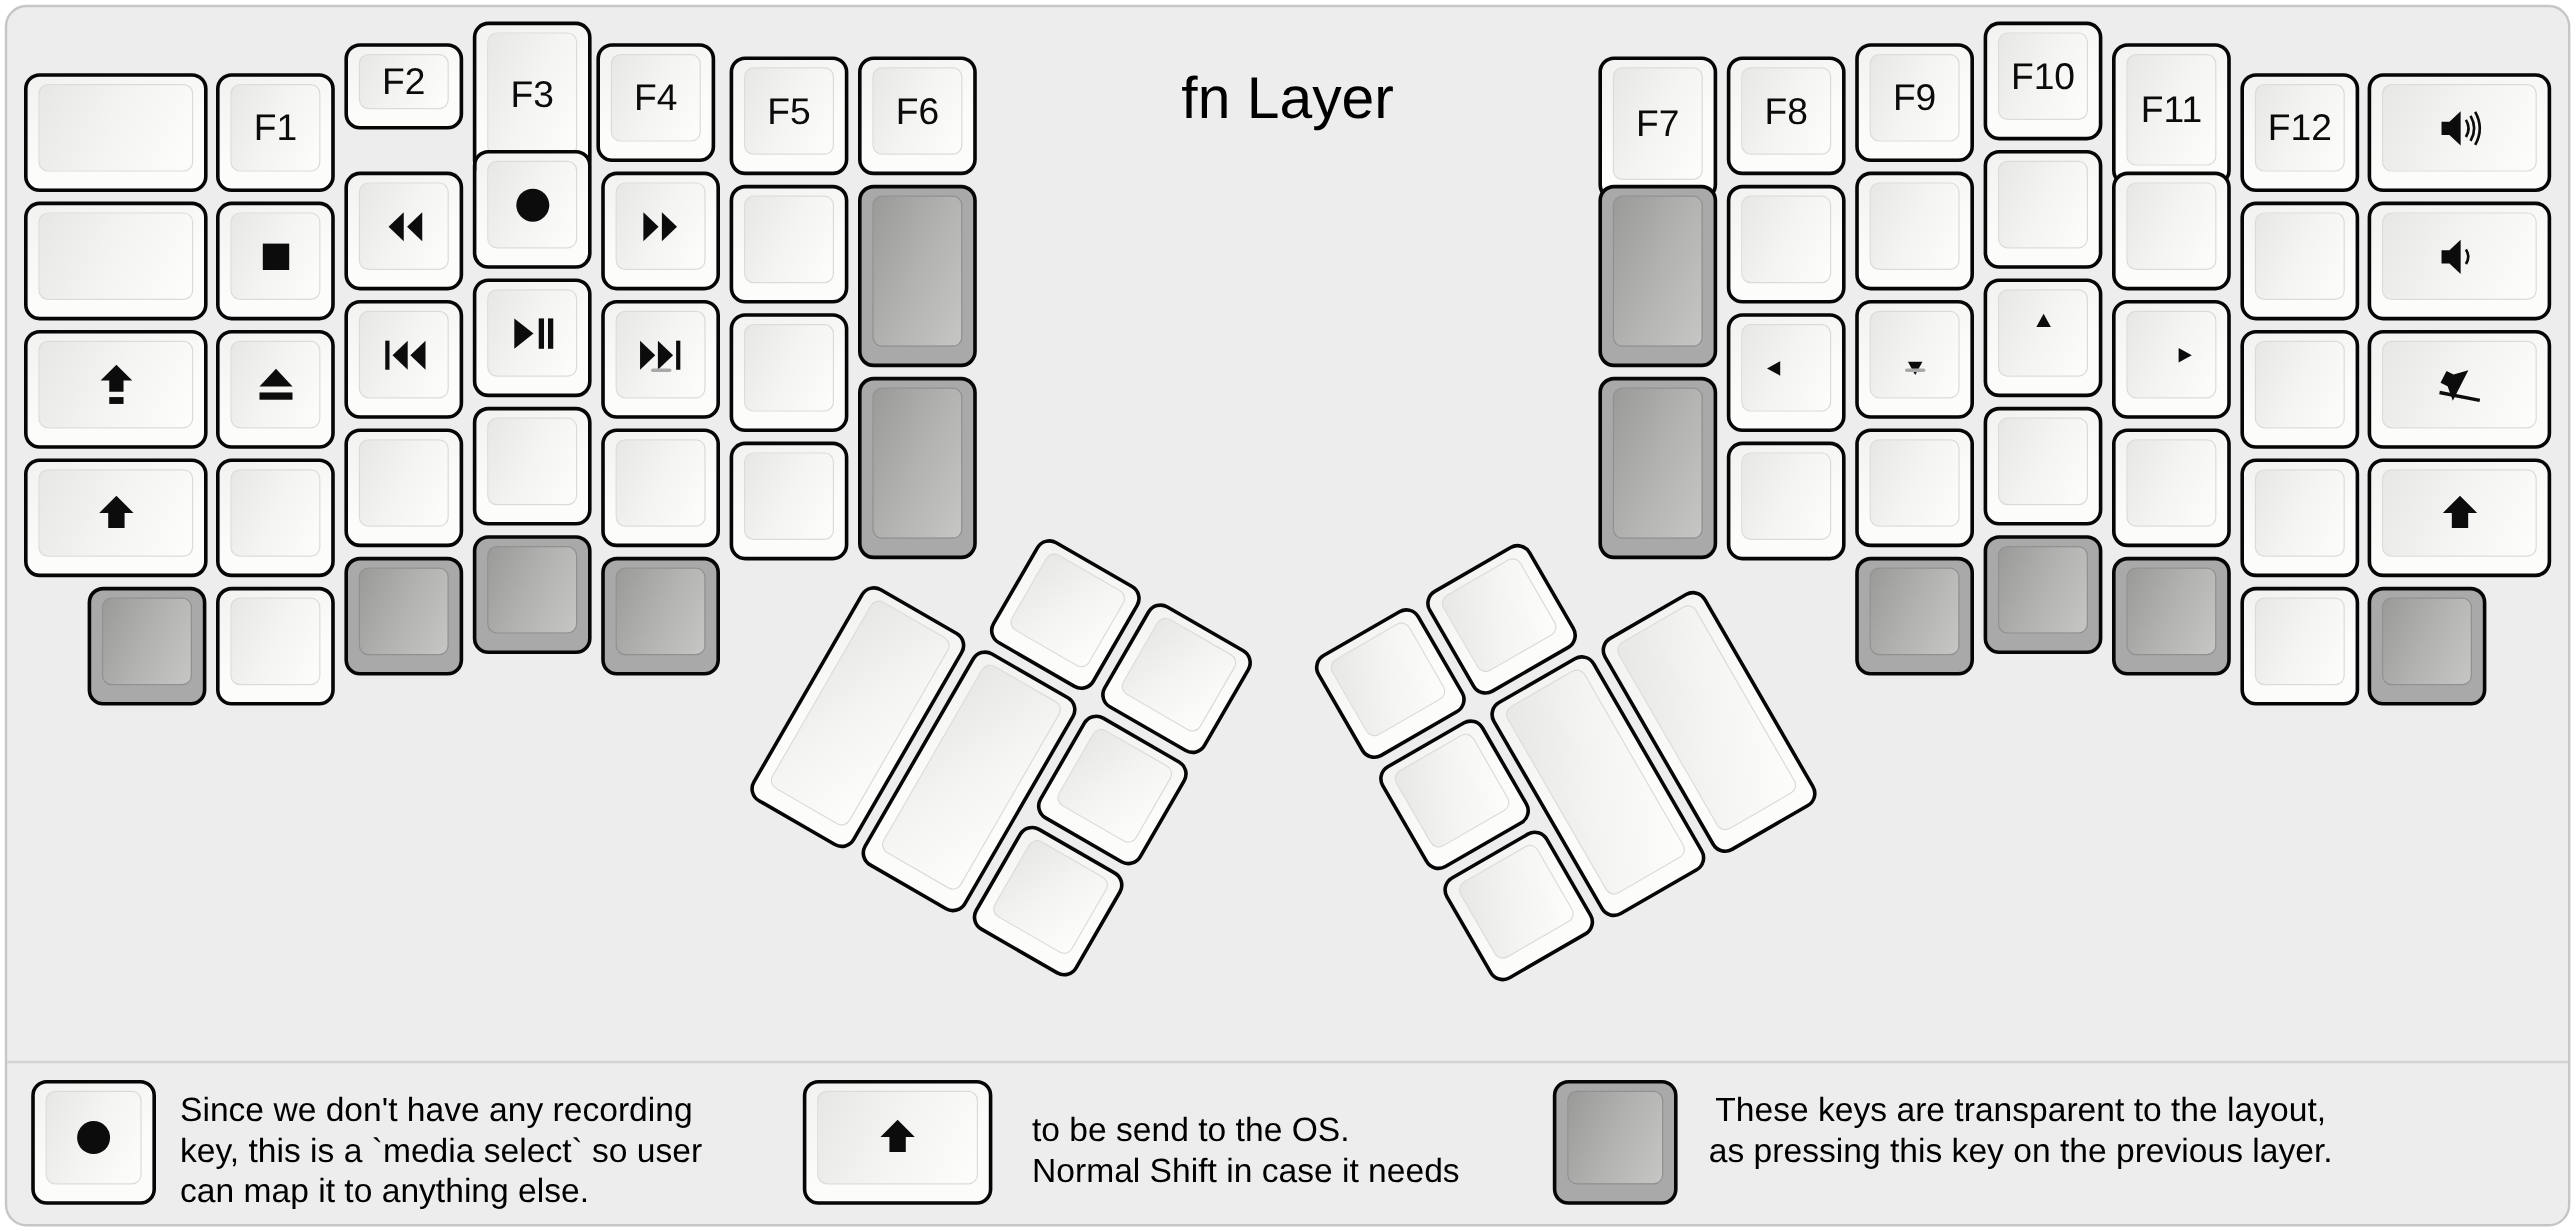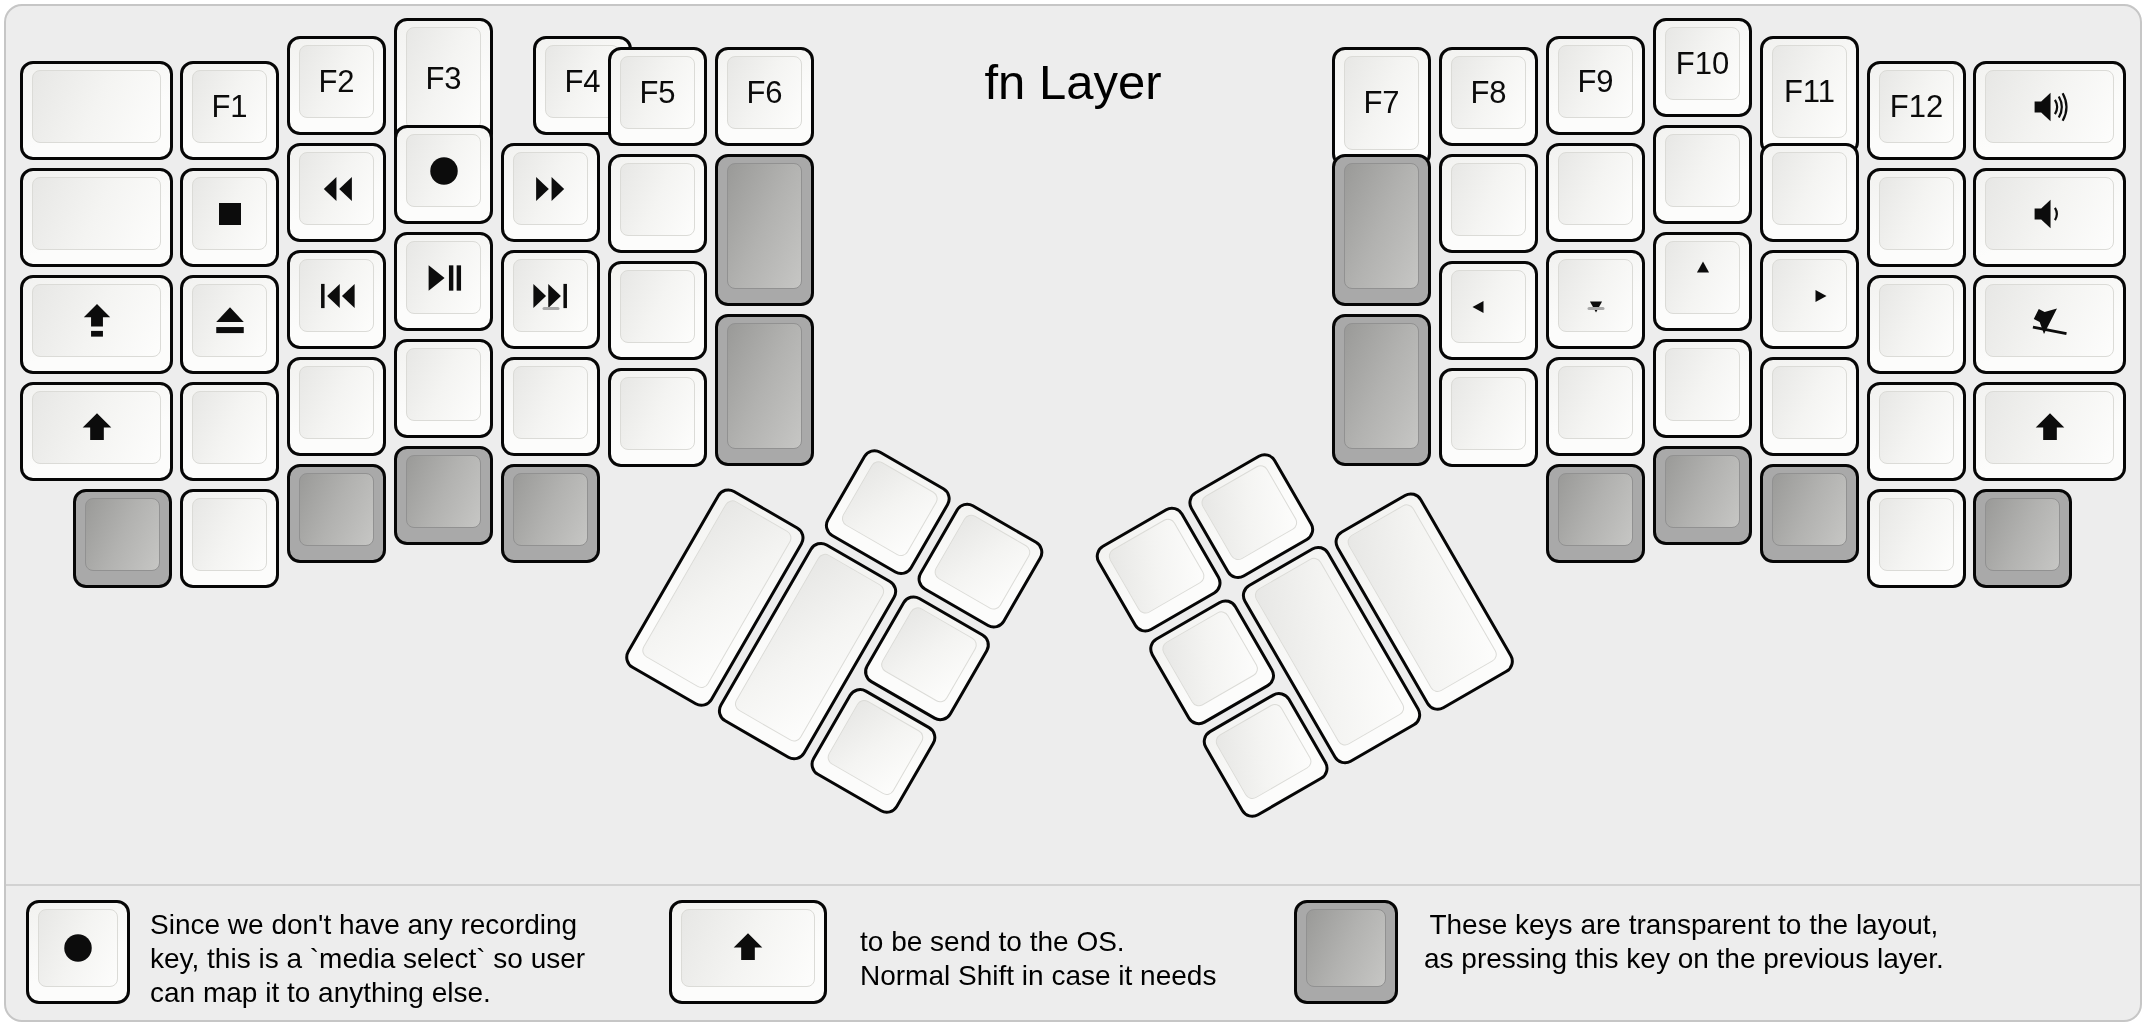--- a/index.html
+++ b/index.html
@@ -63,21 +63,21 @@
         <div class="cap">
           <svg class="icon" width="44" height="44" viewBox="0 0 40 40" fill="#0c0c0c" stroke="none">
             <path d="M20 7.5 L32.5 21 H7.5 Z"></path>
             <rect x="7.5" y="25.5" width="25" height="5.5"></rect>
           </svg>
         </div>
       </div>
       <div class="key" style="left: 180px; top: 382px; width: 99px; height: 99px;">
         <div class="cap"></div>
       </div>
-      <div class="key" style="left: 287px; top: 36px; width: 99px; height: 99px;">
+      <div class="key" style="left: 287px; top: 36px; width: 99px; height: 72px;">
         <div class="cap">
           <span class="klabel">F2</span>
         </div>
       </div>
       <div class="key" style="left: 287px; top: 143px; width: 99px; height: 99px;">
         <div class="cap">
           <svg class="icon" width="44" height="44" viewBox="0 0 40 40" fill="#0c0c0c" stroke="none">
             <path d="M19.5 9 V31 L8 20 Z"></path>
             <path d="M33.5 9 V31 L22 20 Z"></path>
           </svg>
@@ -112,21 +112,21 @@
           <svg class="icon" width="44" height="44" viewBox="0 0 40 40" fill="#0c0c0c" stroke="none">
             <path d="M6 8.5 V31.5 L20.5 20 Z"></path>
             <rect x="24.5" y="8.5" width="4" height="23"></rect>
             <rect x="31.5" y="8.5" width="4" height="23"></rect>
           </svg>
         </div>
       </div>
       <div class="key" style="left: 394px; top: 339px; width: 99px; height: 99px;">
         <div class="cap"></div>
       </div>
-      <div class="key" style="left: 497px; top: 36px; width: 99px; height: 99px; margin-left: 36px;">
+      <div class="key" style="left: 497px; top: 36px; width: 99px; height: 99px;">
         <div class="cap">
           <span class="klabel">F4</span>
         </div>
       </div>
       <div class="key" style="left: 501px; top: 143px; width: 99px; height: 99px;">
         <div class="cap">
           <svg class="icon" width="44" height="44" viewBox="0 0 40 40" fill="#0c0c0c" stroke="none">
             <path d="M6.5 9 V31 L18 20 Z"></path>
             <path d="M20.5 9 V31 L32 20 Z"></path>
           </svg>

